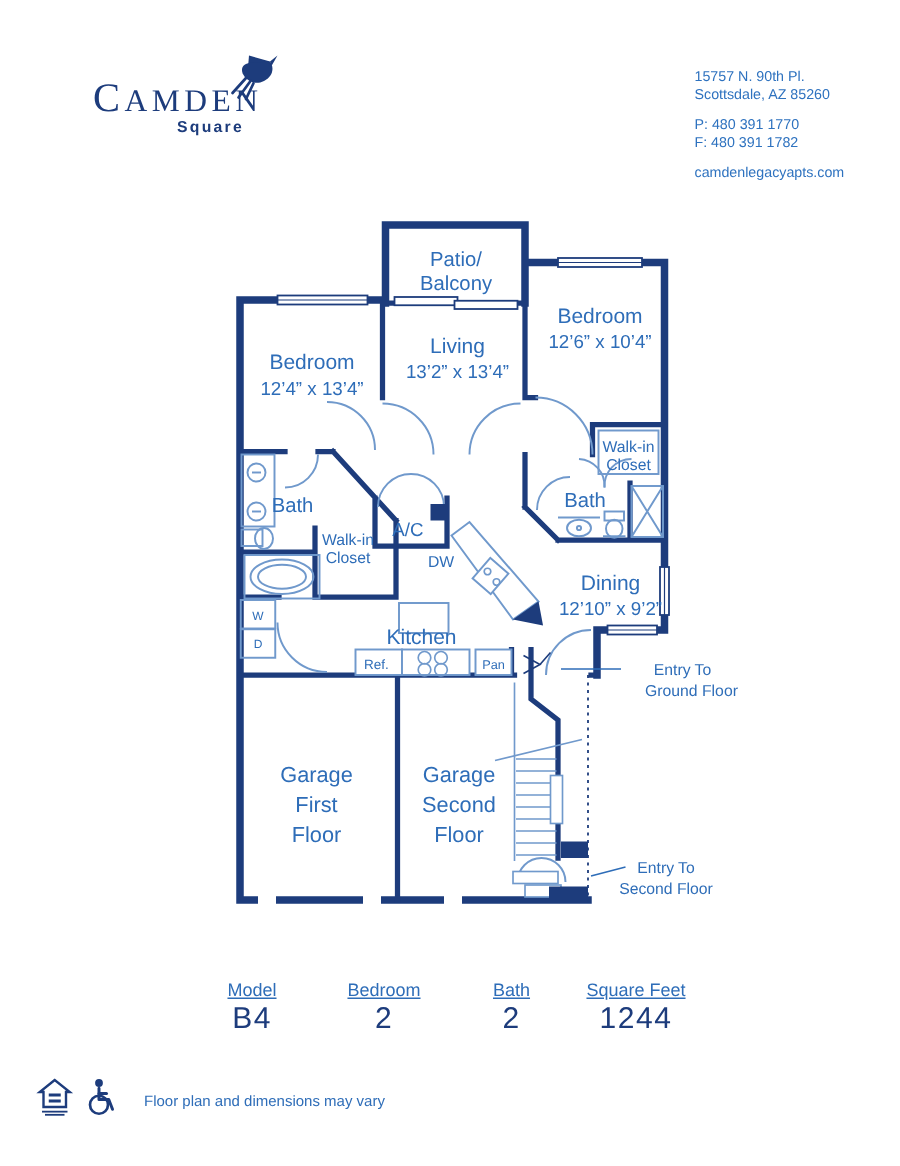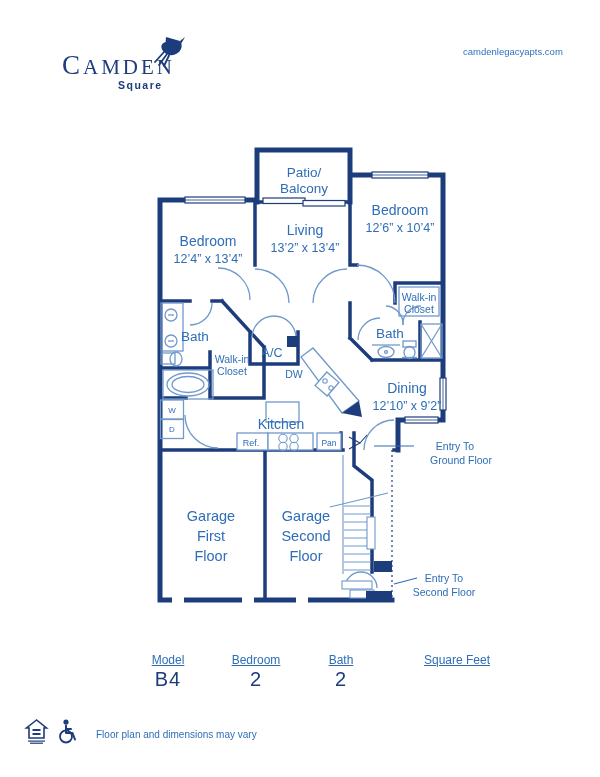--- a/index.html
+++ b/index.html
@@ -38,20 +38,28 @@
       <path d="M34,7 C37,11 36,17 30,20 C25,22.5 20,21 17,17 C14,13 15,9 20,8 Z"></path>
       <path d="M34,7 L39,3 L35,10 Z"></path>
     </g>
     <g stroke="#1d3c7c" stroke-width="1.8" fill="none" stroke-linecap="round">
       <path d="M18,18 L9,28"></path>
       <path d="M21,20 L13,31"></path>
       <path d="M23,21.5 L18,32"></path>
     </g>
   </svg>
   <div class="addr">
+    <div class="grp">
+      <div>15757 N. 90th Pl.</div>
+      <div>Scottsdale, AZ 85260</div>
+    </div>
+    <div class="grp">
+      <div>P: 480 391 1770</div>
+      <div>F: 480 391 1782</div>
+    </div>
     <div>camdenlegacyapts.com</div>
   </div>
 
   <svg class="plan" width="600" height="777" viewBox="0 0 600 777">
 
     <g stroke="#1d3c7c" stroke-width="5" fill="none" stroke-linecap="square">
       <path d="M257,150 H350 M257,150 V202 M350,150 V202
                M350,175 H372 M428,175 H443
                M443,175 V378 M443,410 V420
                M398,420 H405 M438,420 H443 M398,420 V450
@@ -240,22 +248,23 @@
     <div class="val">B4</div>
   </div>
   <div class="stat" style="left:256px">
     <div class="lab">Bedroom</div>
     <div class="val">2</div>
   </div>
   <div class="stat" style="left:341px">
     <div class="lab">Bath</div>
     <div class="val">2</div>
   </div>
-  <div class="stat" style="left:457px">
+  <div class="stat" style="left:424px">
     <div class="lab">Square Feet</div>
+    <div class="val">1244</div>
   </div>
 
   <div class="foot-icons">
     <svg width="25" height="27" viewBox="0 0 25 27">
       <path d="M12.5,2 L2.5,10 H5 V20 H20 V10 H22.5 Z" fill="none" stroke="#1d3c7c" stroke-width="1.6"></path>
       <rect x="8.5" y="11" width="8" height="2" fill="#1d3c7c"></rect>
       <rect x="8.5" y="15" width="8" height="2" fill="#1d3c7c"></rect>
       <rect x="4" y="22.5" width="17" height="1.2" fill="#1d3c7c"></rect>
       <rect x="6" y="24.6" width="13" height="1.2" fill="#1d3c7c"></rect>
     </svg>

